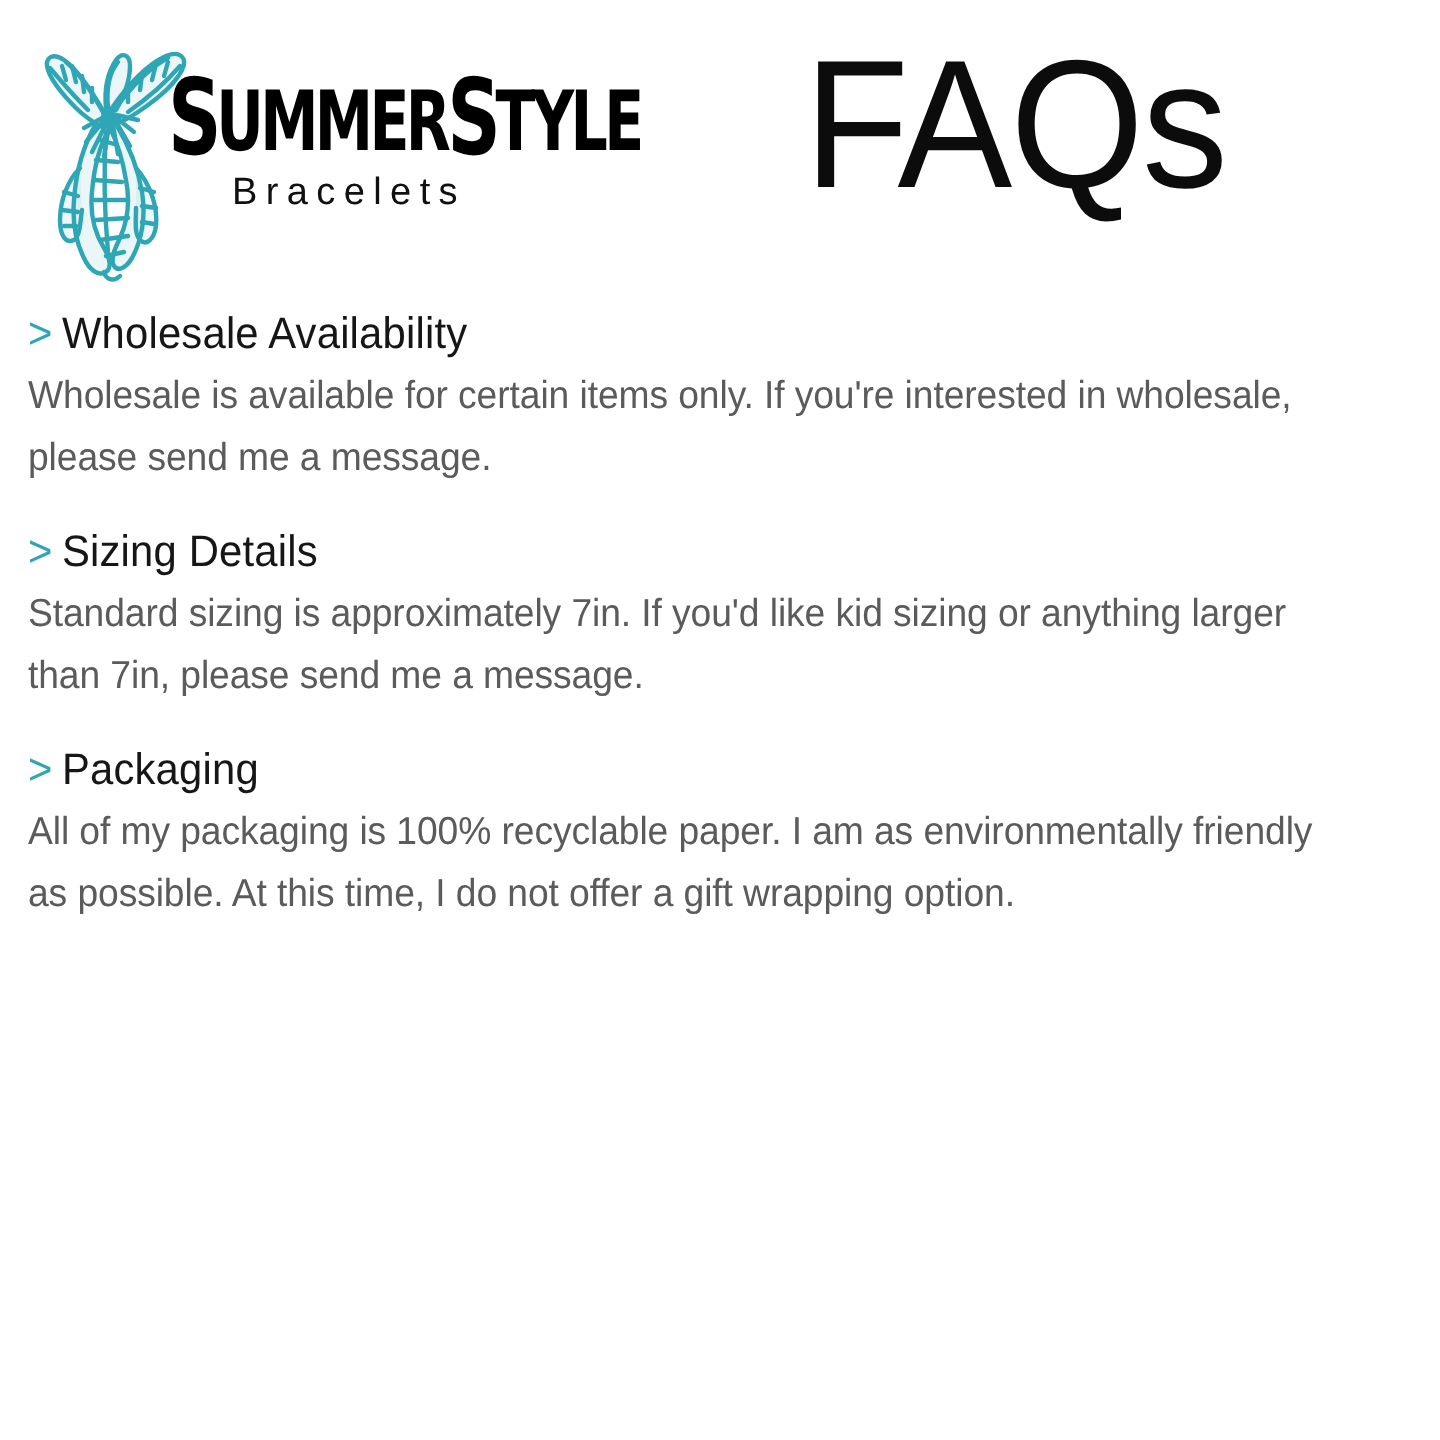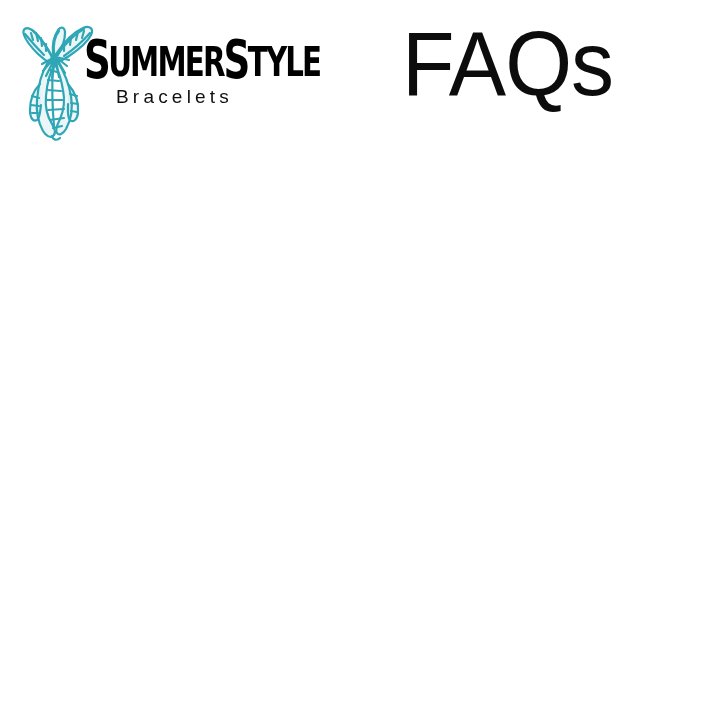--- a/index.html
+++ b/index.html
@@ -199,18 +199,30 @@
         <div id="subwordmark">Bracelets</div>
       </div>
     </div>
 
     <div id="faq-title">FAQs</div>
   </div>
 
   <div id="faq-list">
 
 
-
-
-
+    <div class="faq-item">
+      <div class="faq-heading"><span class="faq-marker">&gt;</span><span>Wholesale Availability</span></div>
+      <div class="faq-body">Wholesale is available for certain items only. If you're interested in wholesale, please send me a message.</div>
+    </div>
+
+    <div class="faq-item">
+      <div class="faq-heading"><span class="faq-marker">&gt;</span><span>Sizing Details</span></div>
+      <div class="faq-body">Standard sizing is approximately 7in. If you'd like kid sizing or anything larger than 7in, please send me a message.</div>
+    </div>
+
+
+    <div class="faq-item">
+      <div class="faq-heading"><span class="faq-marker">&gt;</span><span>Packaging</span></div>
+      <div class="faq-body">All of my packaging is 100% recyclable paper. I am as environmentally friendly as possible. At this time, I do not offer a gift wrapping option.</div>
+    </div>
 
   </div>
 </div>
 
 </body></html>

